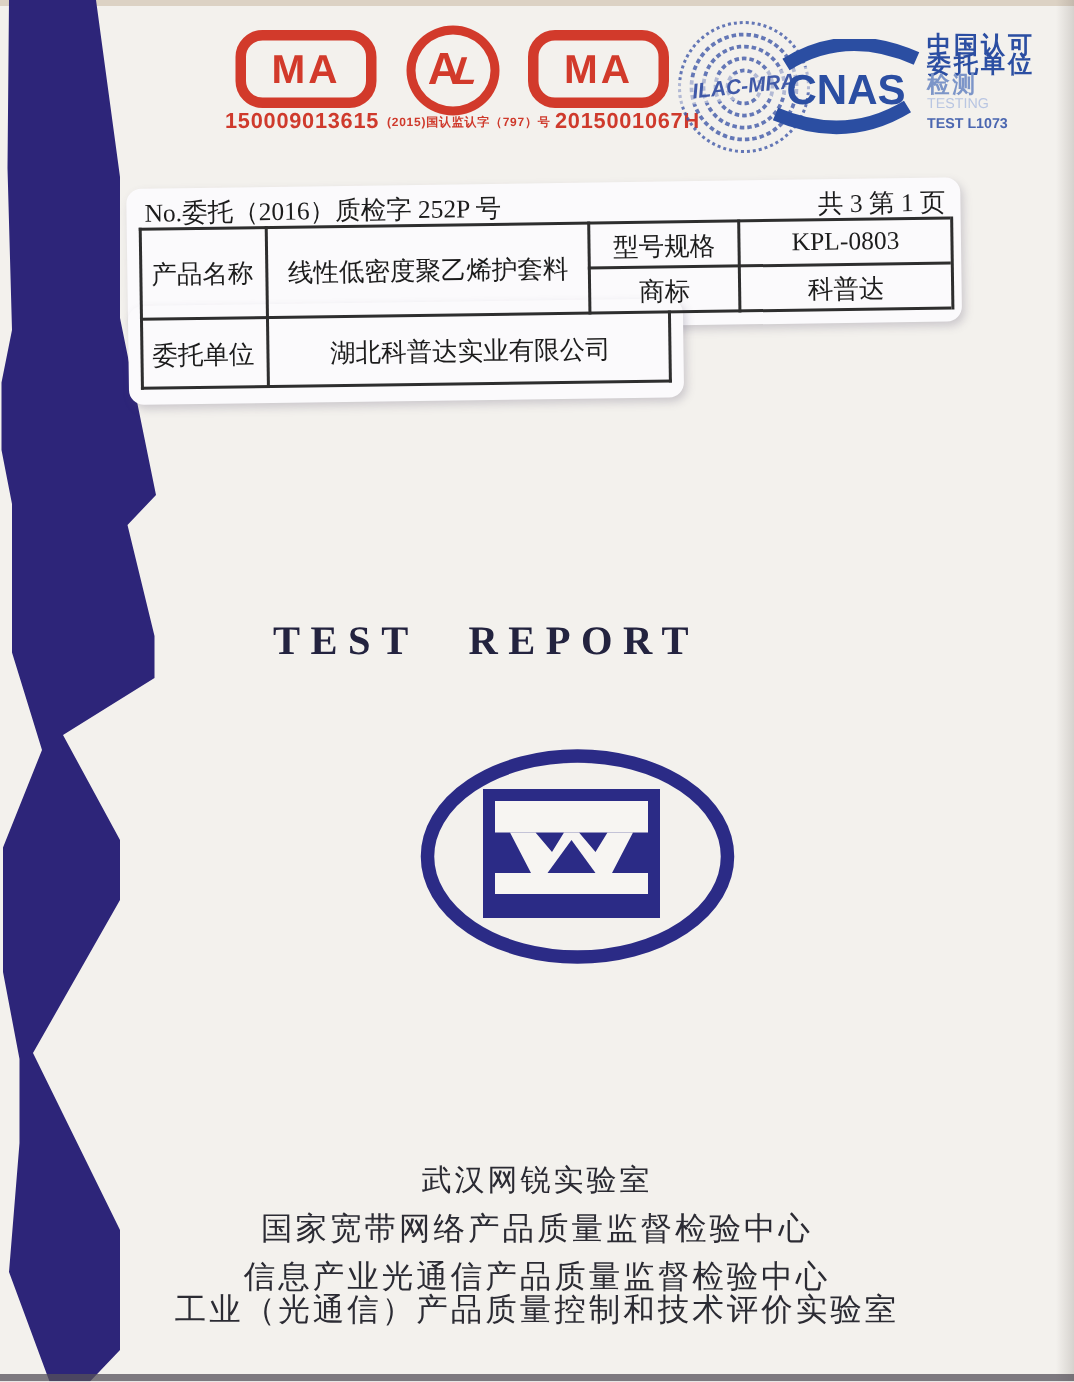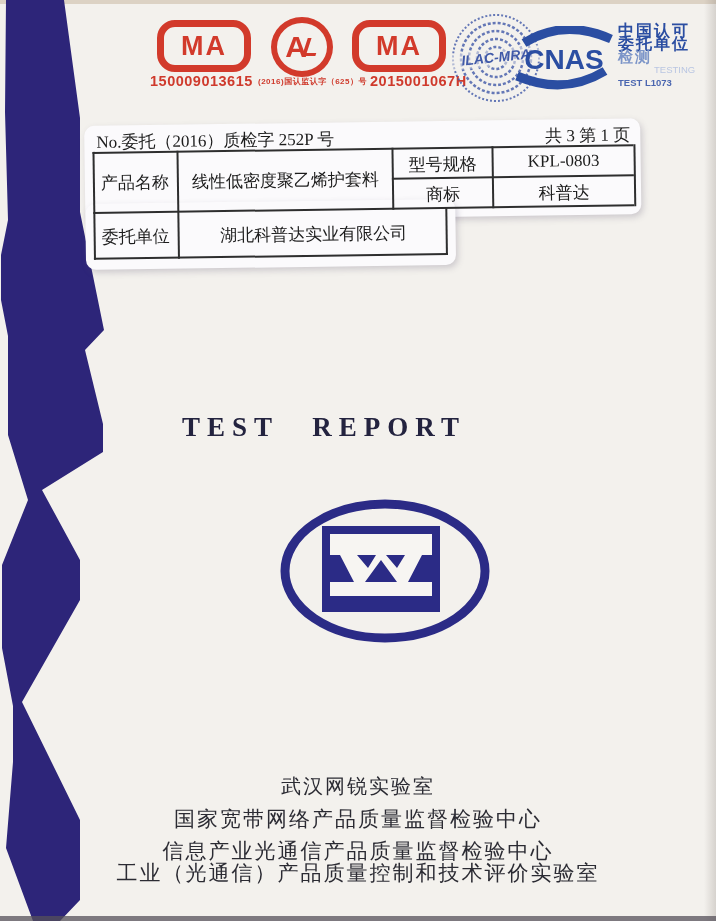--- a/index.html
+++ b/index.html
@@ -25,21 +25,21 @@
   .cal-badge { width:62px; height:60px; border:6px solid #d23a2b; border-radius:50%;
     display:flex; align-items:center; justify-content:center; }
   .cal-badge .a { color:#d23a2b; font-weight:bold; font-size:30px;
     font-family:"Liberation Sans",sans-serif; }
   .cal-badge .l { color:#d23a2b; font-weight:bold; font-size:26px; transform:skewX(-18deg);
     margin-left:-4px; font-family:"Liberation Sans",sans-serif; }
   .cal-num { font-size:8px; }
   .cnas-side { font-family:"Liberation Sans","DejaVu Sans",sans-serif; line-height:13px; }
   .cnas-side .strong { color:#2b4ea2; font-weight:bold; font-size:16px; letter-spacing:2px; }
   .cnas-side .mid    { color:#7c95c8; font-weight:bold; font-size:15px; letter-spacing:2px; }
-  .cnas-side .faint  { color:#b9c6e2; font-weight:normal; font-size:9.5px;margin-left:36px; }
+  .cnas-side .faint  { color:#b9c6e2; font-weight:normal; font-size:9.5px; }
   .cnas-side .code   { color:#4a66b0; font-weight:bold; font-size:9.5px; }
 
   
   .sticker { left:84px; top:118px; width:562px; height:156px;
     transform:rotate(-0.8deg); transform-origin:0 0; }
   .sticker-part { position:absolute; background:#fbfafc; border-radius:10px;
     box-shadow:2px 3px 6px rgba(90,85,110,.25); }
   .gridline { position:absolute; background:#2e2e2e; }
   .cell-text { position:absolute; text-align:center; color:#1c1c1c; font-size:17px;
     white-space:nowrap; }
@@ -72,21 +72,21 @@
 
   <div class="abs cma-badge" style="left:157px;top:20px">
     <span>MA</span>
   </div>
   <div class="abs cert-num" style="left:150px;top:73px">150009013615</div>
 
   <div class="abs cal-badge" style="left:271px;top:17px">
     <span class="a">A</span>
     <span class="l">L</span>
   </div>
-  <div class="abs cert-num cal-num" style="left:258px;top:76px">(2016)国认监认字（625）号</div>
+  <div class="abs cert-num cal-num" style="left:258px;top:76px">(2015)国认监认字（797）号</div>
 
   <div class="abs cma-badge" style="left:352px;top:20px">
     <span>MA</span>
   </div>
   <div class="abs cert-num" style="left:370px;top:73px">2015001067H</div>
 
   <svg class="abs" style="left:450px;top:12px;transform:rotate(-6deg)" width="92" height="92" viewBox="0 0 92 92">
     <g stroke="#4059a8" fill="none" opacity="0.8">
       <circle cx="46" cy="46" r="43" stroke-width="2" stroke-dasharray="2 2"></circle>
       <circle cx="46" cy="46" r="35" stroke-width="2.5" stroke-dasharray="3 2"></circle>

